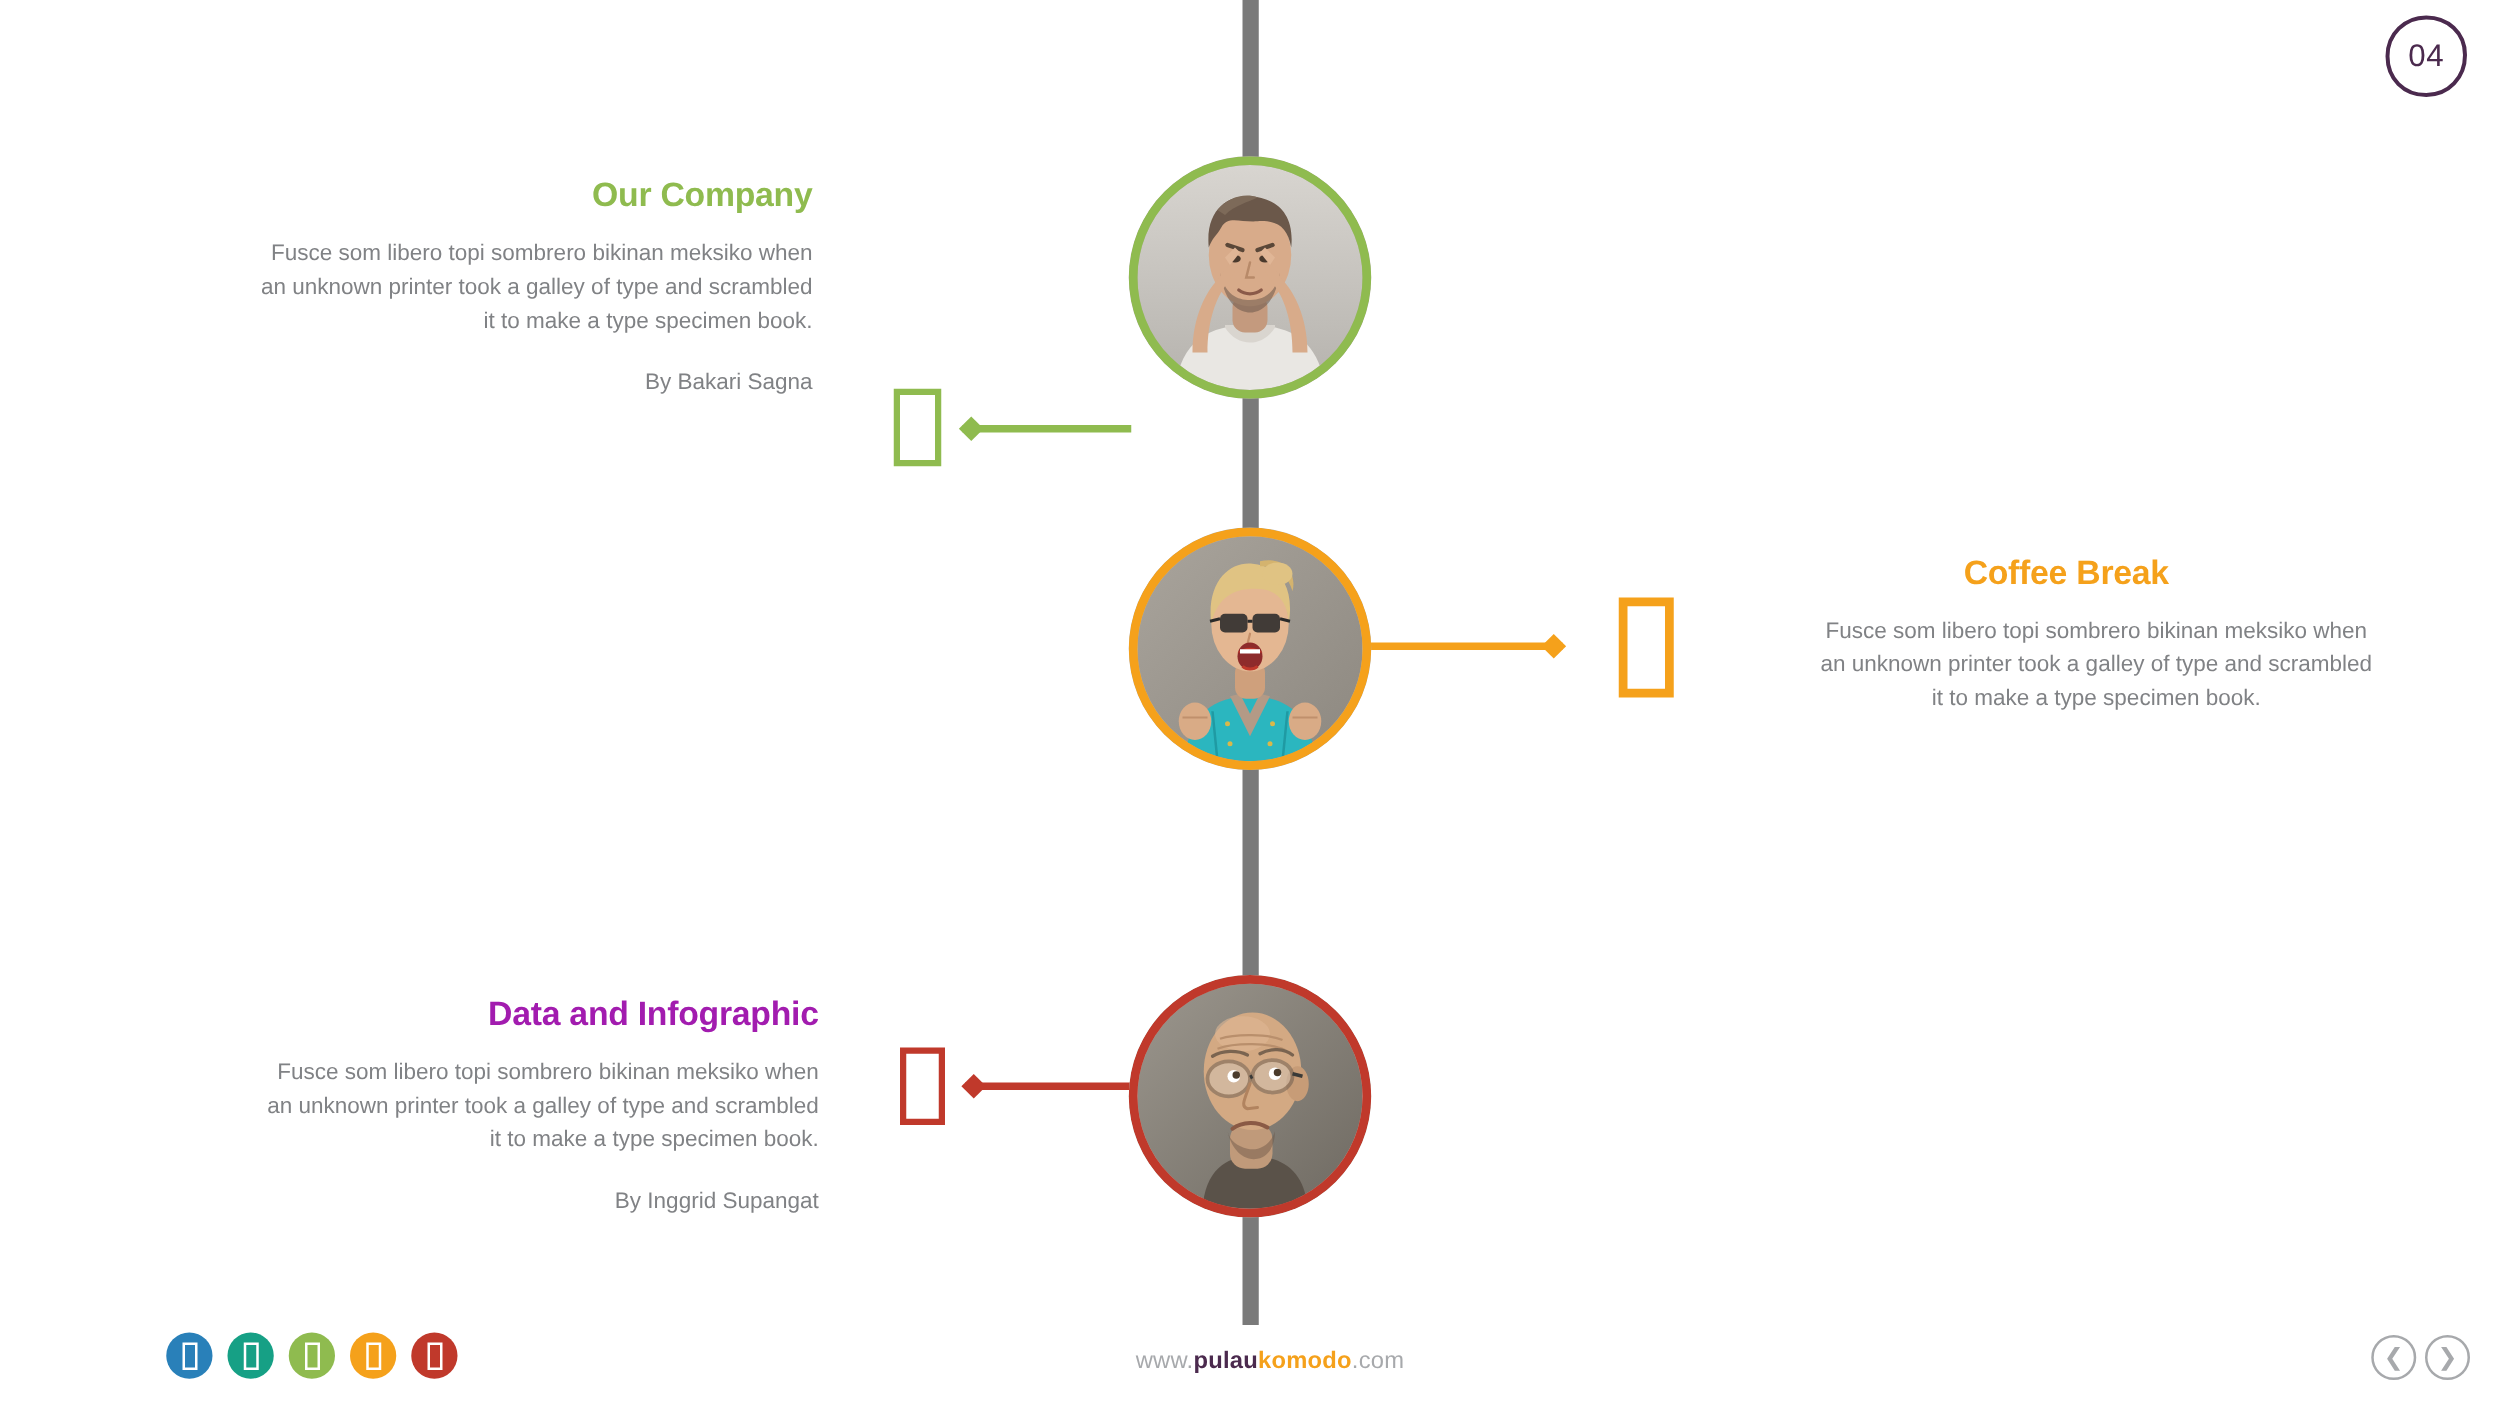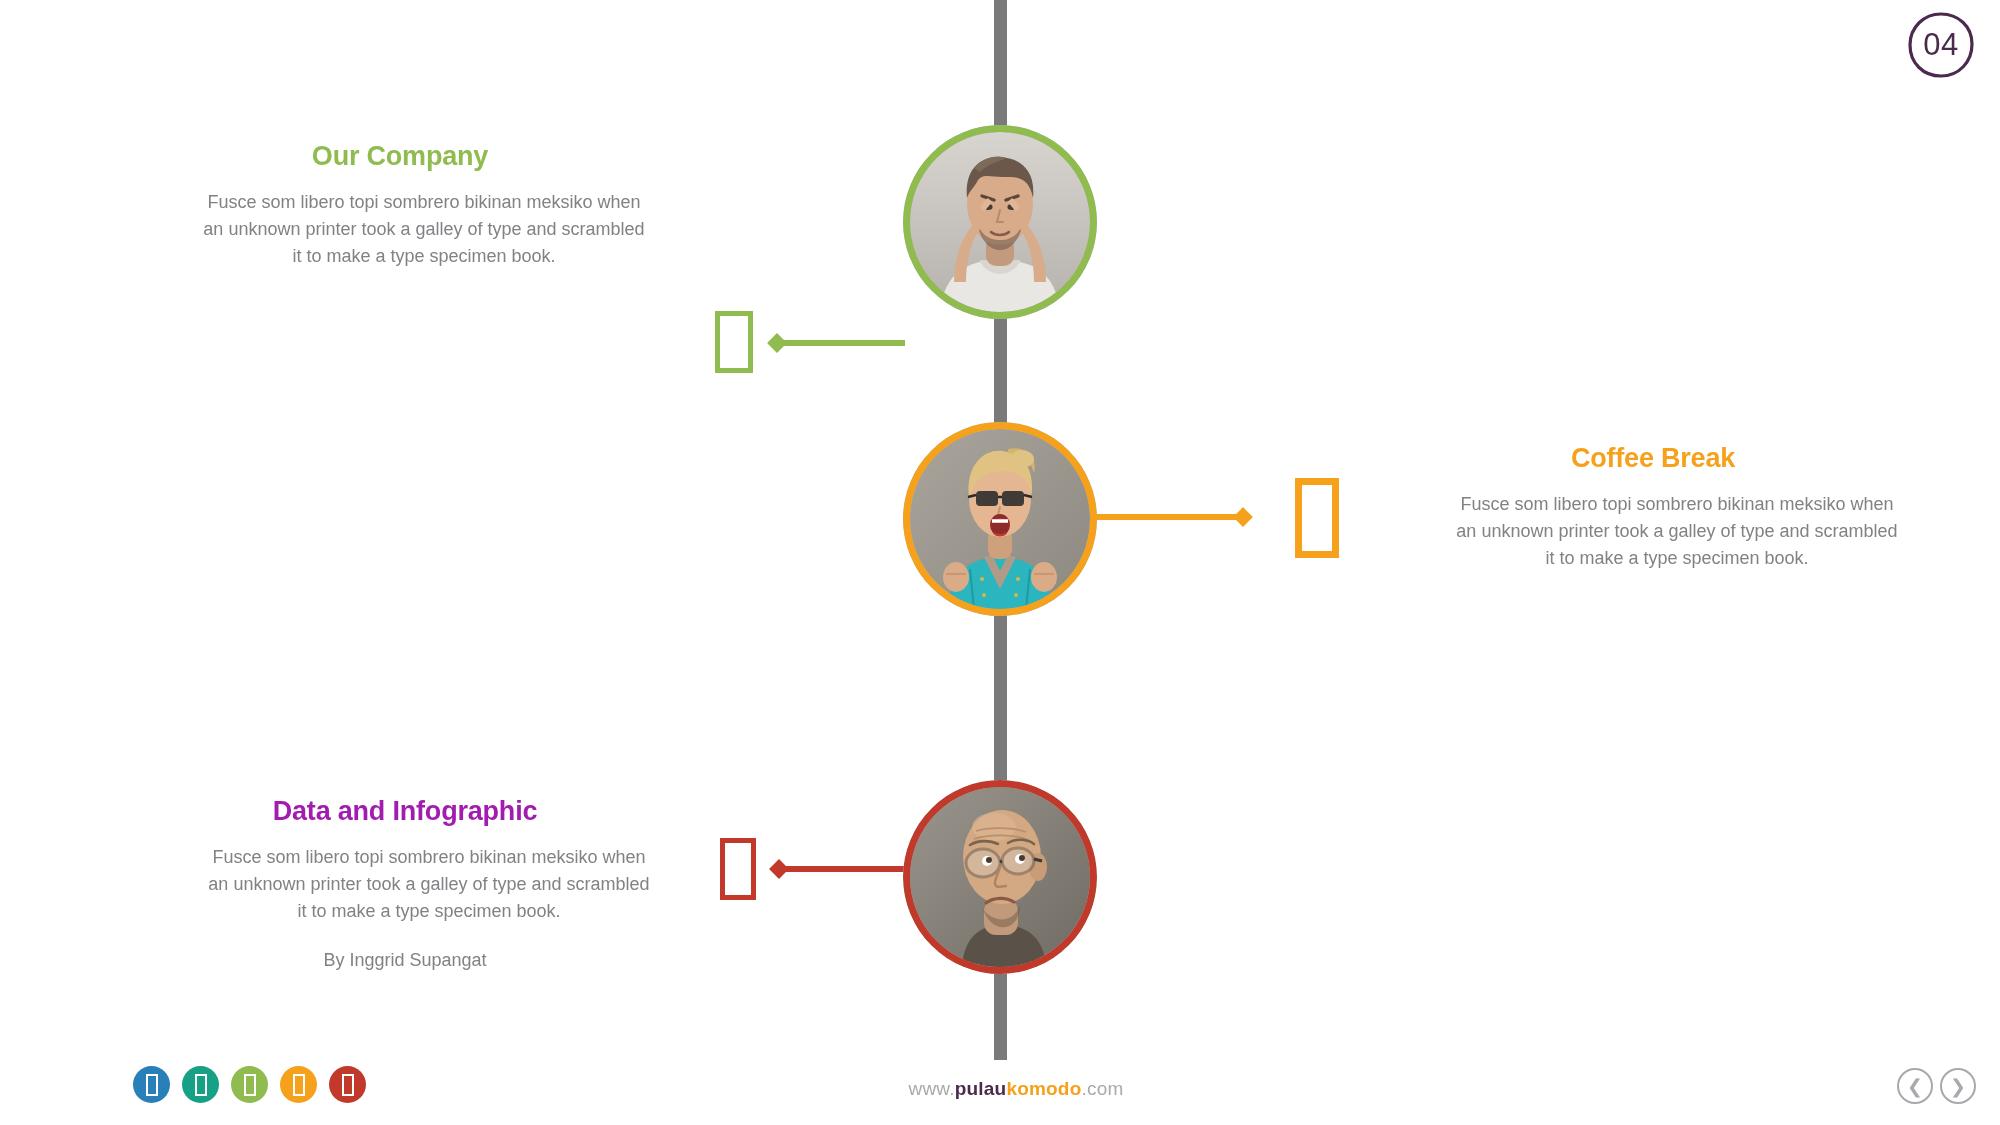--- a/index.html
+++ b/index.html
@@ -13,21 +13,21 @@
 
   
   .page-badge {
     position:absolute; right:24px; top:10px;
     width:70px; height:70px;
     display:flex; align-items:center; justify-content:center;
   }
   .page-badge svg { position:absolute; inset:0; }
   .page-badge .num {
     position:relative; z-index:2;
-    font-size:31px; color:#4b2a4e; letter-spacing:.5px;
+    font-size:25px; color:#4b2a4e; letter-spacing:.5px;
     font-family:"Liberation Sans", sans-serif;
   }
 
   
   .timeline-bar {
     position:absolute; left:1000px; top:0;
     width:13px; height:1060px; margin-left:-6.5px;
     background:#7a7a7a;
   }
 
@@ -70,21 +70,21 @@
     margin-bottom:17px; line-height:1.1;
   }
   .tblock p.body {
     font-size:18px; line-height:1.52; color:#808285;
     font-weight:400;
     margin-left:48px;
   }
   .tblock p.author {
     font-size:18px; color:#808285; margin-top:24px;
   }
-  .align-right { text-align:center; }
+  .align-right { text-align:right; }
   .align-left  { text-align:center; }
 
   
   .social { position:absolute; left:133px; top:1066px; display:flex; gap:12px; }
   .social .sbtn {
     width:37px; height:37px; border-radius:50%;
     display:flex; align-items:center; justify-content:center;
   }
   .social .tofu {
     width:12px; height:22px; border:2px solid #ffffff;
@@ -116,20 +116,21 @@
   <span class="num">04</span>
 </div>
 
 <div class="timeline-bar"></div>
 
 <div class="row row-1">
 
   <div class="tblock align-right" style="left:150px; top:17px; width:500px;">
     <h2 style="color:#8FBB4F;">Our Company</h2>
     <p class="body">Fusce som libero topi sombrero bikinan meksiko when an unknown printer took a galley of type and scrambled it to make a type specimen book.</p>
+    <p class="author">By Bakari Sagna</p>
   </div>
 
   <div class="marker" style="left:715px; top:186px; width:38px; height:62px; border:5px solid #8FBB4F;"></div>
 
   <div class="connector" style="left:770px; top:215px; width:135px;">
     <div class="line" style="background:#8FBB4F;"></div>
     <div class="diamond" style="left:0; background:#8FBB4F;"></div>
   </div>
 
   <div class="photo" style="top:0;">

